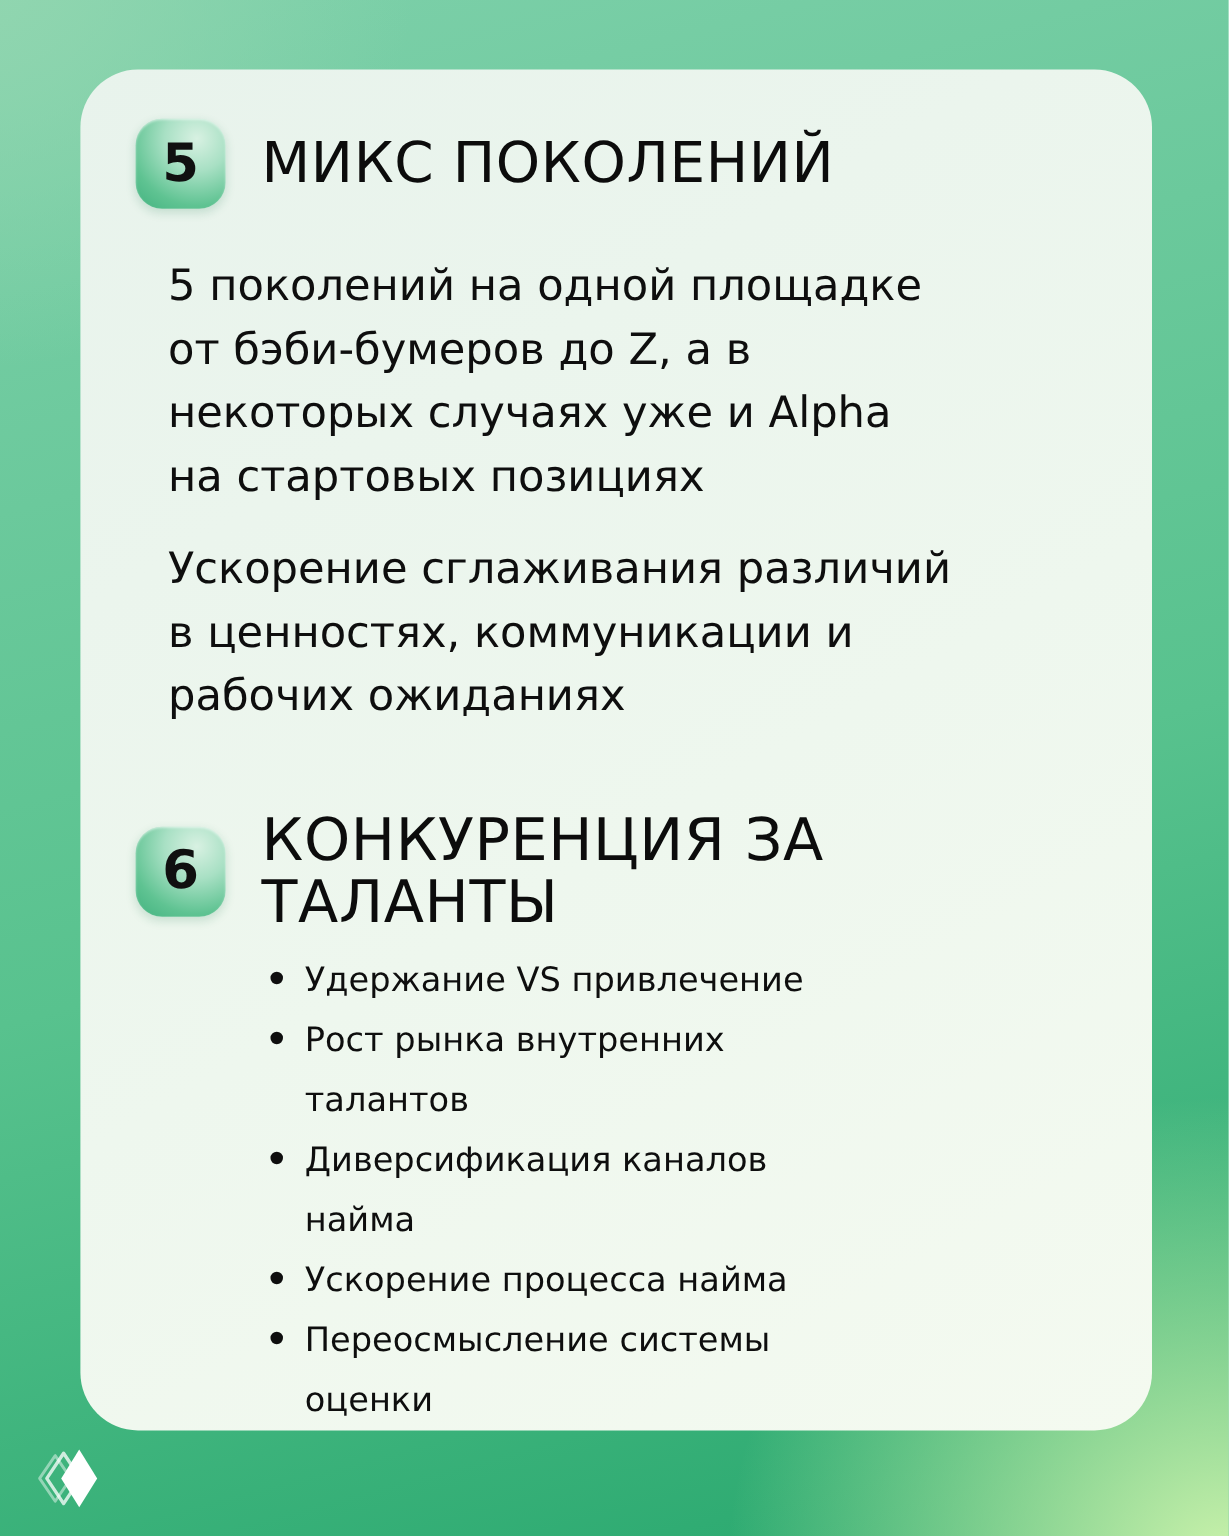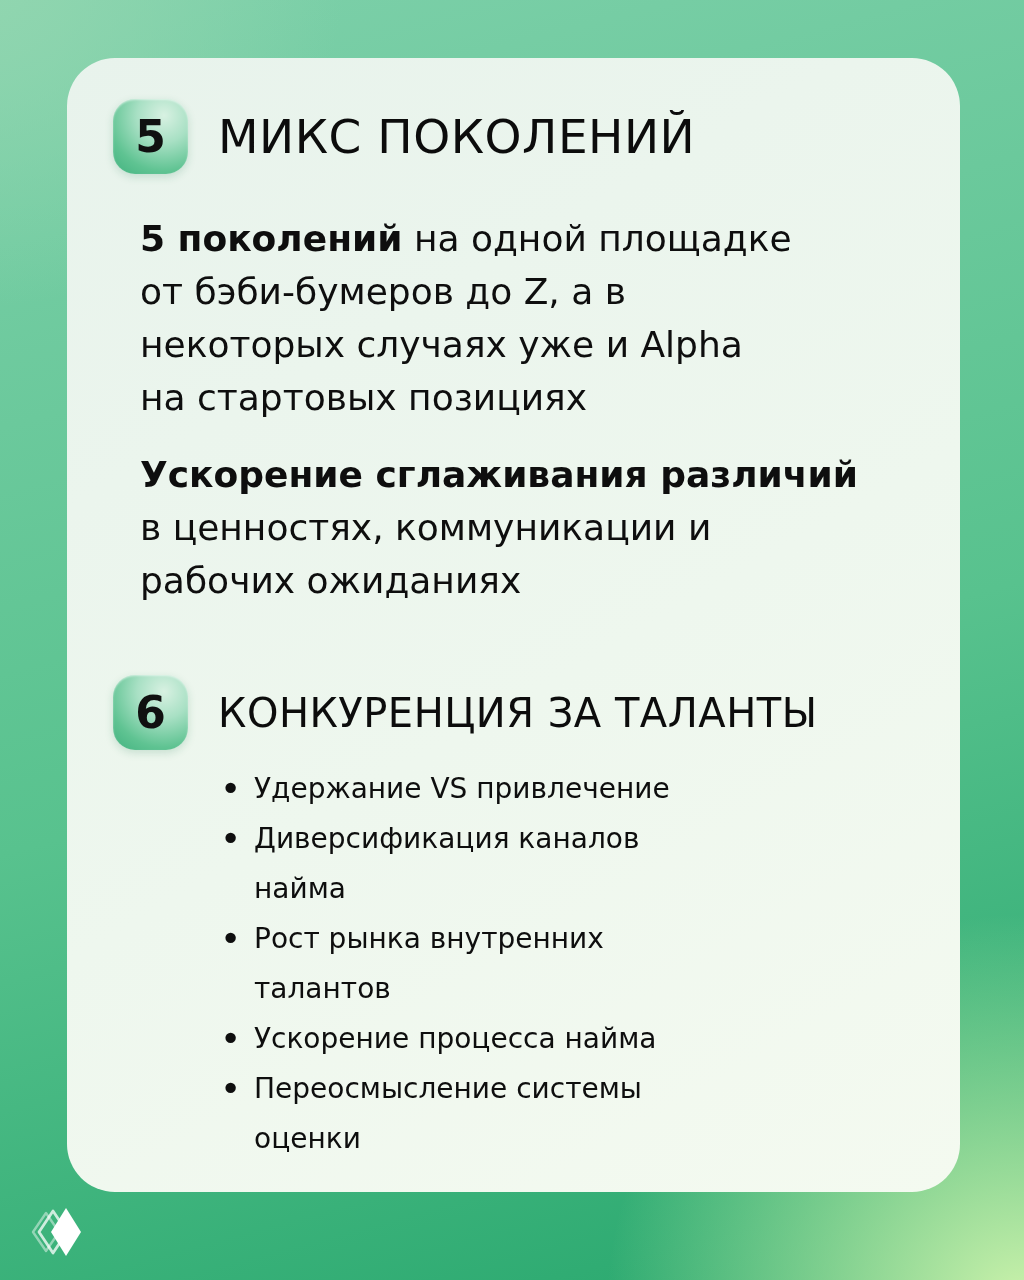--- a/index.html
+++ b/index.html
@@ -48,29 +48,29 @@
     line-height: 1;
   }
   .title {
     margin: 0;
     font-weight: 400;
     letter-spacing: 0.5px;
     color: #0c0c0c;
     line-height: 1.05;
   }
   .title-lg { font-size: 47px; }
-  .title-md { font-size: 40px; }
+  .title-md { font-size: 49px; }
   .para {
     margin: 0 0 0 27px;
     width: 790px;
     font-size: 36px;
     line-height: 53px;
     white-space: pre-line;
   }
-  .para .lead { font-weight: 700; }
+  .para .lead { font-weight: 400; }
   .para-1 { margin-top: 38px; }
   .para-2 { margin-top: 24px; }
   .section-2 { margin-top: 68px; }
   .bullets {
     margin: 14px 0 0 107px;
     padding: 0;
     list-style: none;
     width: 680px;
   }
   .bullets li {
@@ -121,24 +121,24 @@
     <section class="section-2">
       <div class="sec-head">
         <div class="badge">
           <span class="badge-num">6</span>
         </div>
         <h2 class="title title-md">КОНКУРЕНЦИЯ ЗА ТАЛАНТЫ</h2>
       </div>
 
       <ul class="bullets">
         <li>Удержание VS привлечение</li>
+        <li>Рост рынка внутренних
+талантов</li>
         <li>Диверсификация каналов
 найма</li>
-        <li>Рост рынка внутренних
-талантов</li>
         <li>Ускорение процесса найма</li>
         <li>Переосмысление системы
 оценки</li>
       </ul>
     </section>
 
   </div>
 
   <div class="brand-logo">
     <svg width="52" height="56" viewBox="0 0 52 56" xmlns="http://www.w3.org/2000/svg">

